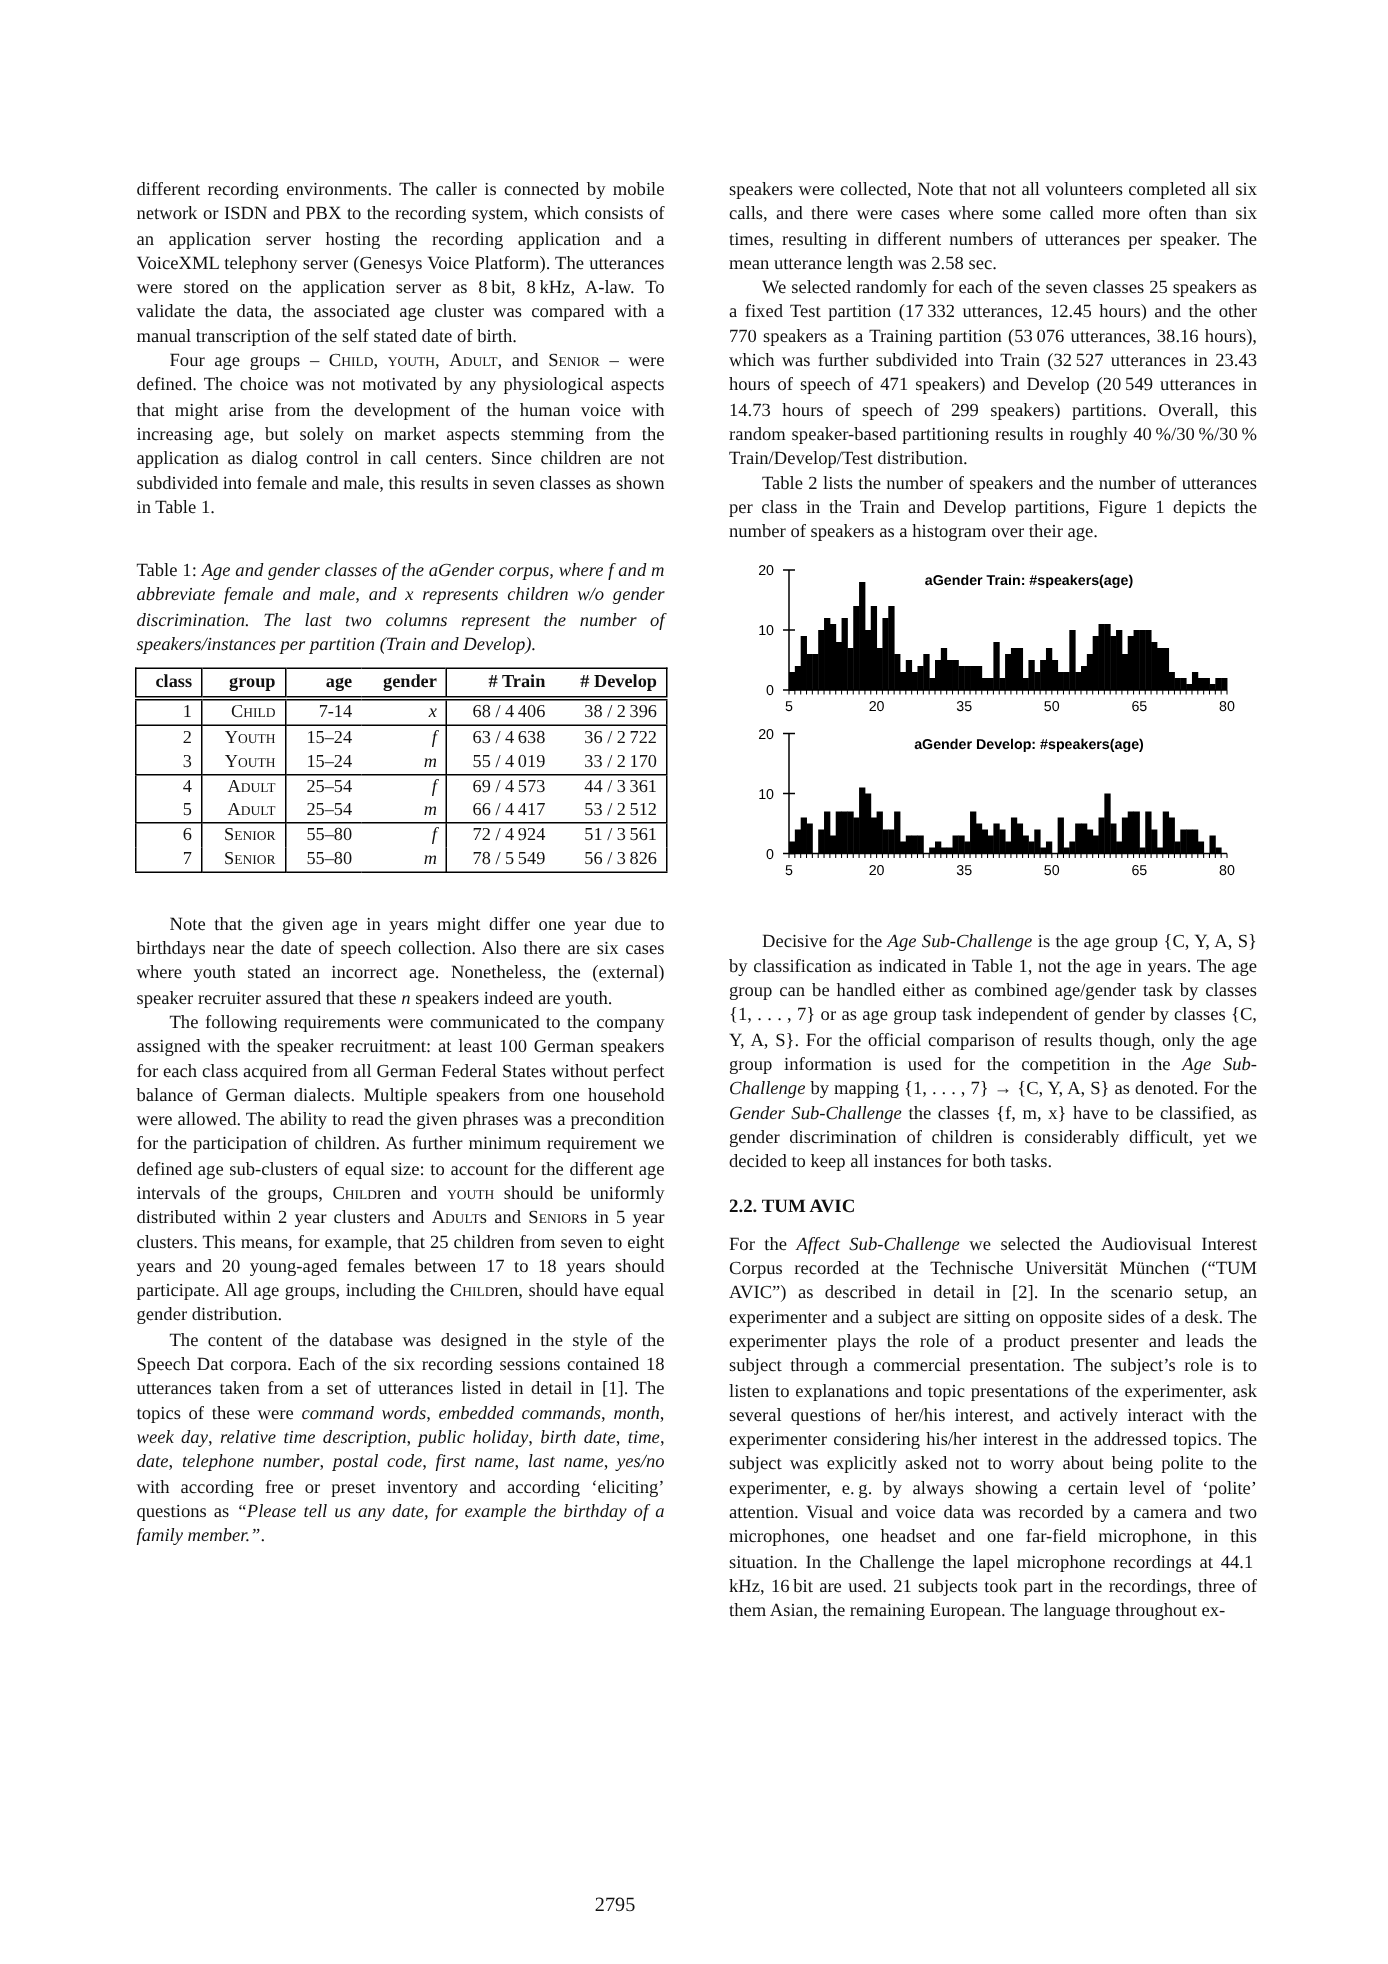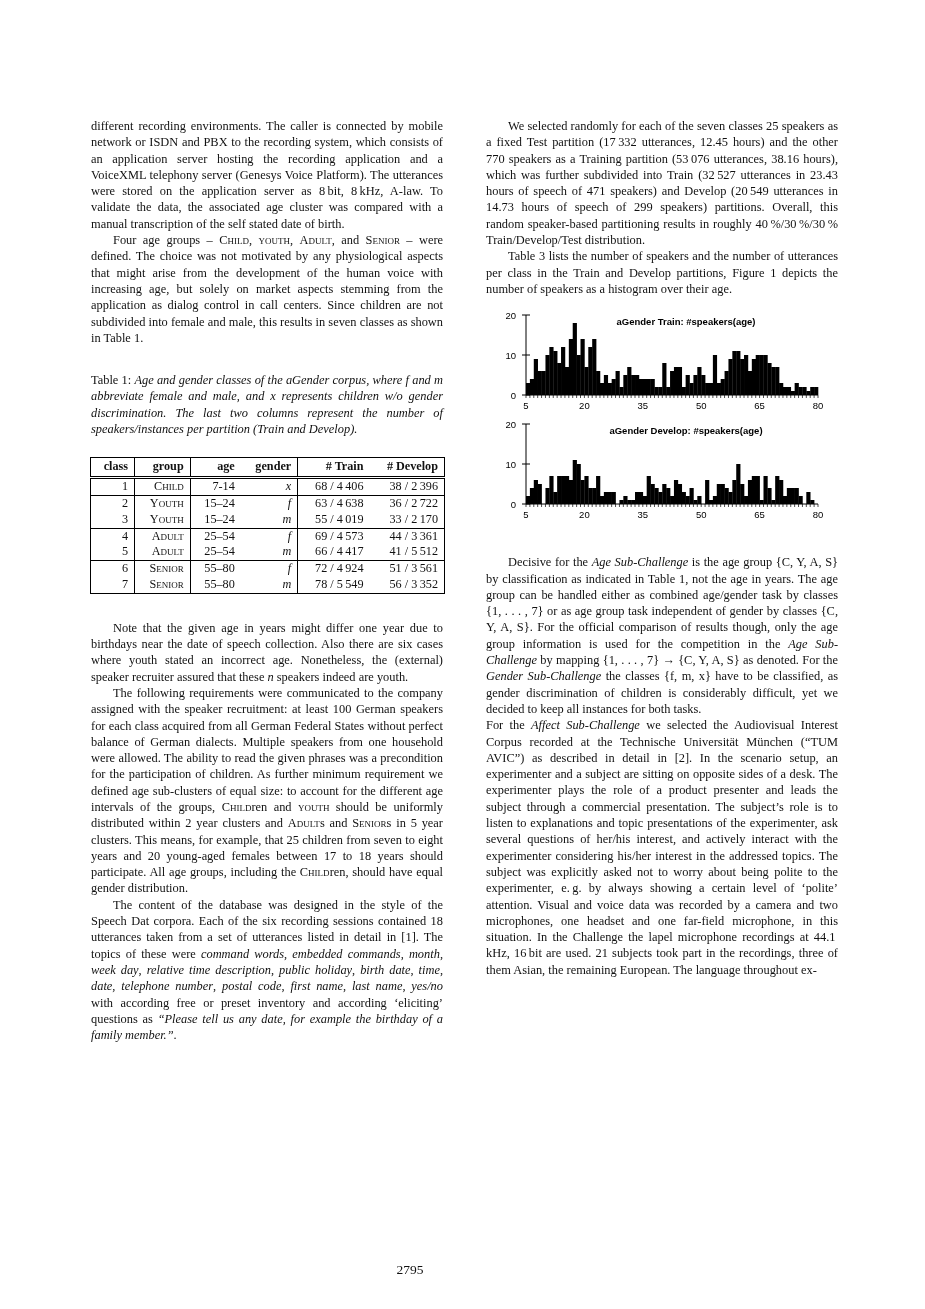--- a/index.html
+++ b/index.html
@@ -8,21 +8,21 @@
     font-family: "Liberation Serif", "DejaVu Serif", serif; color: #111;
   }
   .col { position: absolute; top: 118px; width: 352px; font-size: 12.4px; line-height: 16.3px; text-align: justify; }
   .col.left { left: 91px; }
   .col.right { left: 486px; }
   p { margin: 0; }
   p.ind { text-indent: 22px; font-family: Liberation Serif, serif; }
   .sc { font-variant: small-caps; }
   em, i { font-style: italic; }
   .caption { font-size: 12.4px; line-height: 16.3px; text-align: justify; }
-  table.t1 { border-collapse: collapse; width: 355px; font-size: 12.2px; line-height: 15.8px; margin-top: 20px; margin-left: -1px; }
+  table.t1 { border-collapse: collapse; width: 355px; font-size: 12.2px; line-height: 15.8px; margin-top: 8px; margin-left: -1px; }
   table.t1 th { font-weight: bold; border-bottom: 3px double #000; padding: 1px 6px; }
   table.t1 td { padding: 0 6px; }
   table.t1 { border: 1px solid #000; }
   table.t1 .vr { border-right: 1px solid #000; }
   table.t1 tr.grp-end td { border-bottom: 1px solid #000; }
   .r { text-align: right; }
   .l { text-align: right; }
   .section-head { font-weight: bold; font-size: 12.6px; margin: 14px 0 8px 0; }
   .figure { position: relative; width: 352px; height: 215px; margin-top: 12px; }
   .figure svg { position: absolute; left: 0; top: 0; }
@@ -81,50 +81,51 @@
           <td class="r vr" style="font-style: italic;">f</td>
           <td class="r">69 / 4 573</td>
           <td class="r">44 / 3 361</td>
         </tr>
         <tr class="grp-end">
           <td class="r vr">5</td>
           <td class="l vr sc">Adult</td>
           <td class="l">25–54</td>
           <td class="r vr" style="font-style: italic;">m</td>
           <td class="r">66 / 4 417</td>
-          <td class="r">41 / 5 512</td>
+          <td class="r">53 / 2 512</td>
         </tr>
         <tr>
           <td class="r vr">6</td>
           <td class="l vr sc">Senior</td>
           <td class="l">55–80</td>
           <td class="r vr" style="font-style: italic;">f</td>
           <td class="r">72 / 4 924</td>
           <td class="r">51 / 3 561</td>
         </tr>
         <tr class="grp-end">
           <td class="r vr">7</td>
           <td class="l vr sc">Senior</td>
           <td class="l">55–80</td>
           <td class="r vr" style="font-style: italic;">m</td>
           <td class="r">78 / 5 549</td>
-          <td class="r">56 / 3 352</td>
+          <td class="r">56 / 3 826</td>
         </tr>
       </tbody>
   </table>
 
   <div style="height:26px"></div>
   <p class="ind"><span>Note that the given age in years might differ one year due to birthdays near the date of speech collection.  Also there are six cases where youth stated an incorrect age. Nonetheless, the (external) speaker recruiter assured that these </span><i>n</i><span> speakers indeed are youth.</span></p>
   <p class="ind"><span>The following requirements were communicated to the company assigned with the speaker recruitment: at least 100 German speakers for each class acquired from all German Federal States without perfect balance of German dialects.  Multiple speakers from one household were allowed.  The ability to read the given phrases was a precondition for the participation of children. As further minimum requirement we defined age sub-clusters of equal size: to account for the different age intervals of the groups, </span><span class="sc">Child</span><span>ren and </span><span class="sc">youth</span><span> should be uniformly distributed within 2 year clusters and </span><span class="sc">Adult</span><span>s and </span><span class="sc">Senior</span><span>s in 5 year clusters. This means, for example, that 25 children from seven to eight years and 20 young-aged females between 17 to 18 years should participate.  All age groups, including the </span><span class="sc">Child</span><span>ren, should have equal gender distribution.</span></p>
   <p class="ind"><span>The content of the database was designed in the style of the Speech Dat corpora. Each of the six recording sessions contained 18 utterances taken from a set of utterances listed in detail in [1]. The topics of these were </span><span id="topics-list"><i>command words</i><span>, </span><i>embedded commands</i><span>, </span><i>month</i><span>, </span><i>week day</i><span>, </span><i>relative time description</i><span>, </span><i>public holiday</i><span>, </span><i>birth date</i><span>, </span><i>time</i><span>, </span><i>date</i><span>, </span><i>telephone number</i><span>, </span><i>postal code</i><span>, </span><i>first name</i><span>, </span><i>last name</i><span>, </span><i>yes/no</i></span><span> with according free or preset inventory and according ‘eliciting’ questions as </span><i>“Please tell us any date, for example the birthday of a family member.”</i><span>.</span></p>
 </div>
 
 <div class="col right">
+  <p>speakers were collected, Note that not all volunteers completed all six calls, and there were cases where some called more often than six times, resulting in different numbers of utterances per speaker. The mean utterance length was 2.58 sec.</p>
   <p class="ind">We selected randomly for each of the seven classes 25 speakers as a fixed Test partition (17 332 utterances, 12.45 hours) and the other 770 speakers as a Training partition (53 076 utterances, 38.16 hours), which was further subdivided into Train (32 527 utterances in 23.43 hours of speech of 471 speakers) and Develop (20 549 utterances in 14.73 hours of speech of 299 speakers) partitions. Overall, this random speaker-based partitioning results in roughly 40 %/30 %/30 % Train/Develop/Test distribution.</p>
-  <p class="ind">Table 3 lists the number of speakers and the number of utterances per class in the Train and Develop partitions, Figure 1 depicts the number of speakers as a histogram over their age.</p>
+  <p class="ind">Table 2 lists the number of speakers and the number of utterances per class in the Train and Develop partitions, Figure 1 depicts the number of speakers as a histogram over their age.</p>
 
   <div class="figure">
     <svg id="hist-svg" width="352" height="220">
         <rect x="40" y="74" width="4.193333333333333" height="12" fill="#000"></rect>
         <rect x="43.89333333333334" y="70" width="4.193333333333333" height="16" fill="#000"></rect>
         <rect x="47.78666666666667" y="50" width="4.193333333333333" height="36" fill="#000"></rect>
         <rect x="51.68000000000001" y="62" width="4.193333333333333" height="24" fill="#000"></rect>
         <rect x="55.57333333333334" y="62" width="4.193333333333333" height="24" fill="#000"></rect>
         <rect x="59.46666666666667" y="46" width="4.193333333333333" height="40" fill="#000"></rect>
         <rect x="63.36" y="38" width="4.193333333333333" height="48" fill="#000"></rect>
@@ -449,16 +450,17 @@
         <text x="332" y="209" text-anchor="middle" font-size="9.5" font-family="Liberation Sans, sans-serif">80</text>
         <text x="200" y="125" text-anchor="middle" font-size="9.5" font-weight="bold" font-family="Liberation Sans, sans-serif">aGender Develop: #speakers(age)</text>
       </svg>
   </div>
 
   <div style="height:14px"></div>
 
   <div style="height:16px"></div>
   <p class="ind"><span>Decisive for the </span><i>Age Sub-Challenge</i><span> is the age group {C, Y, A, S} by classification as indicated in Table 1, not the age in years. The age group can be handled either as combined age/gender task by classes {1, . . . , 7} or as age group task independent of gender by classes {C, Y, A, S}.  For the official comparison of results though, only the age group information is used for the competition in the </span><i>Age Sub-Challenge</i><span> by mapping {1, . . . , 7} → {C, Y, A, S} as denoted.  For the </span><i>Gender Sub-Challenge</i><span> the classes {f, m, x} have to be classified, as gender discrimination of children is considerably difficult, yet we decided to keep all instances for both tasks.</span></p>
 
+  <div class="section-head">2.2.  TUM AVIC</div>
   <p><span>For the </span><i>Affect Sub-Challenge</i><span> we selected the Audiovisual Interest Corpus recorded at the Technische Universität München (“TUM AVIC”) as described in detail in [2].  In the scenario setup, an experimenter and a subject are sitting on opposite sides of a desk. The experimenter plays the role of a product presenter and leads the subject through a commercial presentation.  The subject’s role is to listen to explanations and topic presentations of the experimenter, ask several questions of her/his interest, and actively interact with the experimenter considering his/her interest in the addressed topics. The subject was explicitly asked not to worry about being polite to the experimenter, e. g. by always showing a certain level of ‘polite’ attention.  Visual and voice data was recorded by a camera and two microphones, one headset and one far-field microphone, in this situation.  In the Challenge the lapel microphone recordings at 44.1 kHz, 16 bit are used. 21 subjects took part in the recordings, three of them Asian, the remaining European.  The language throughout ex-</span></p>
 </div>
 
 <div class="page-number">2795</div>
 
 </body></html>

